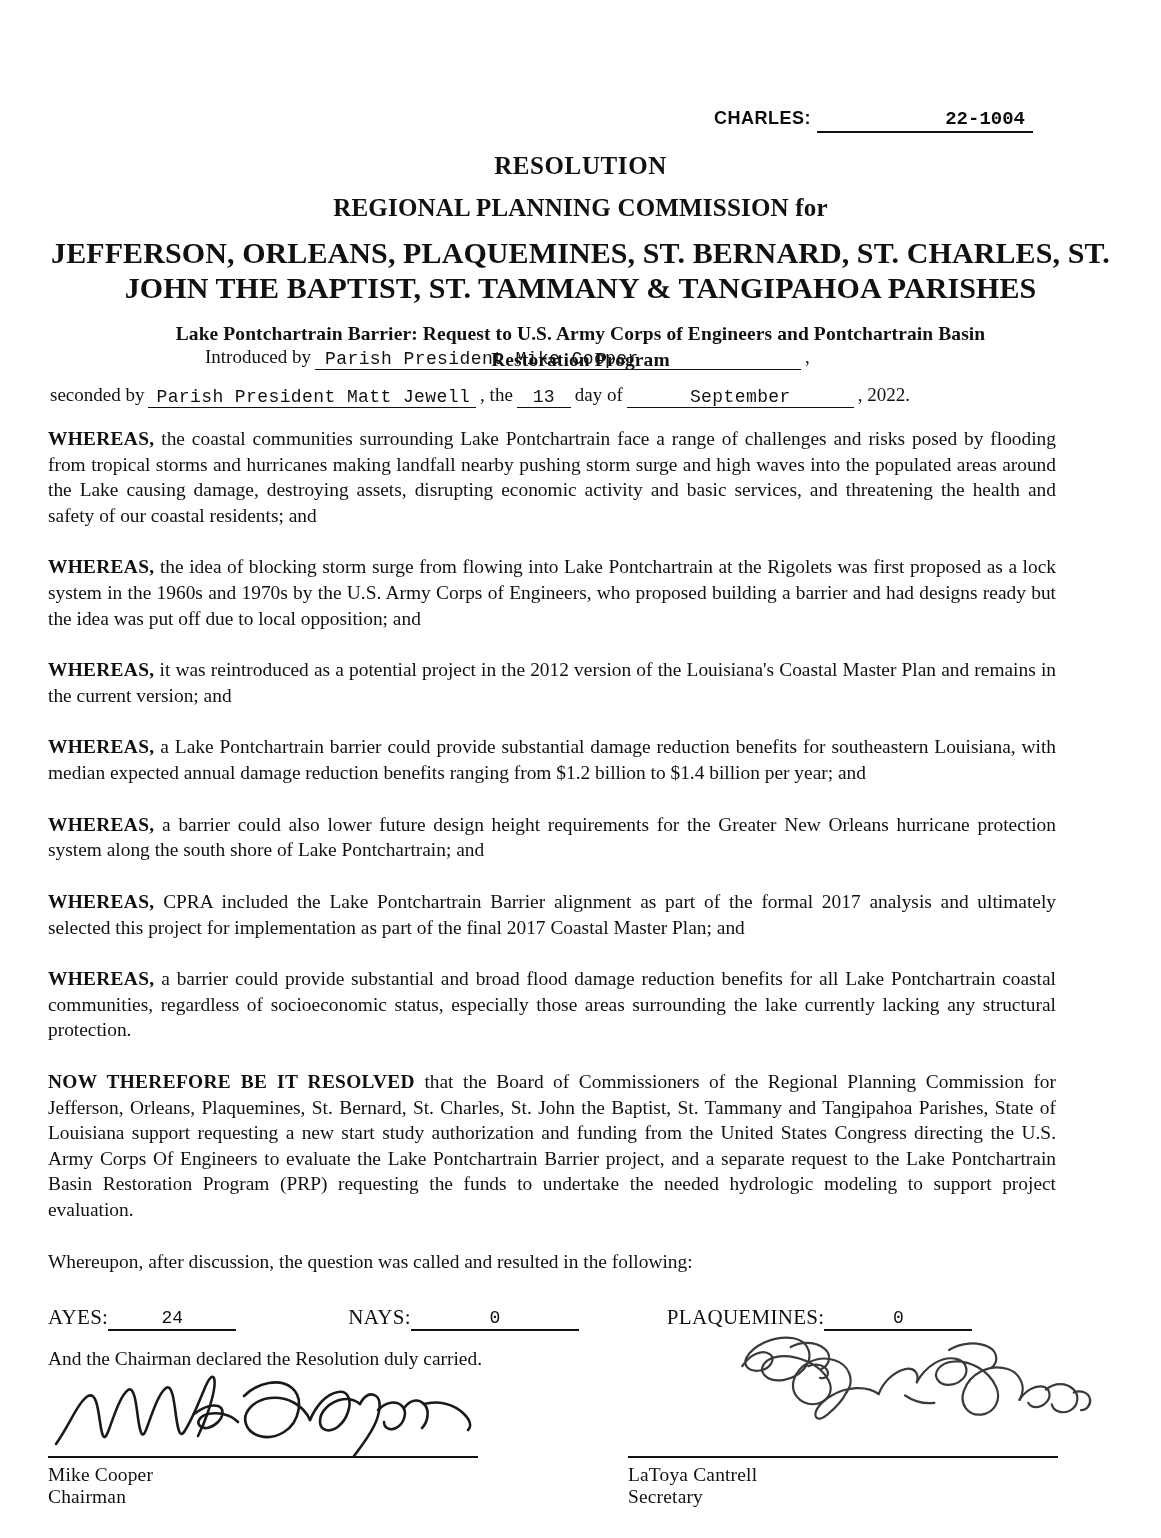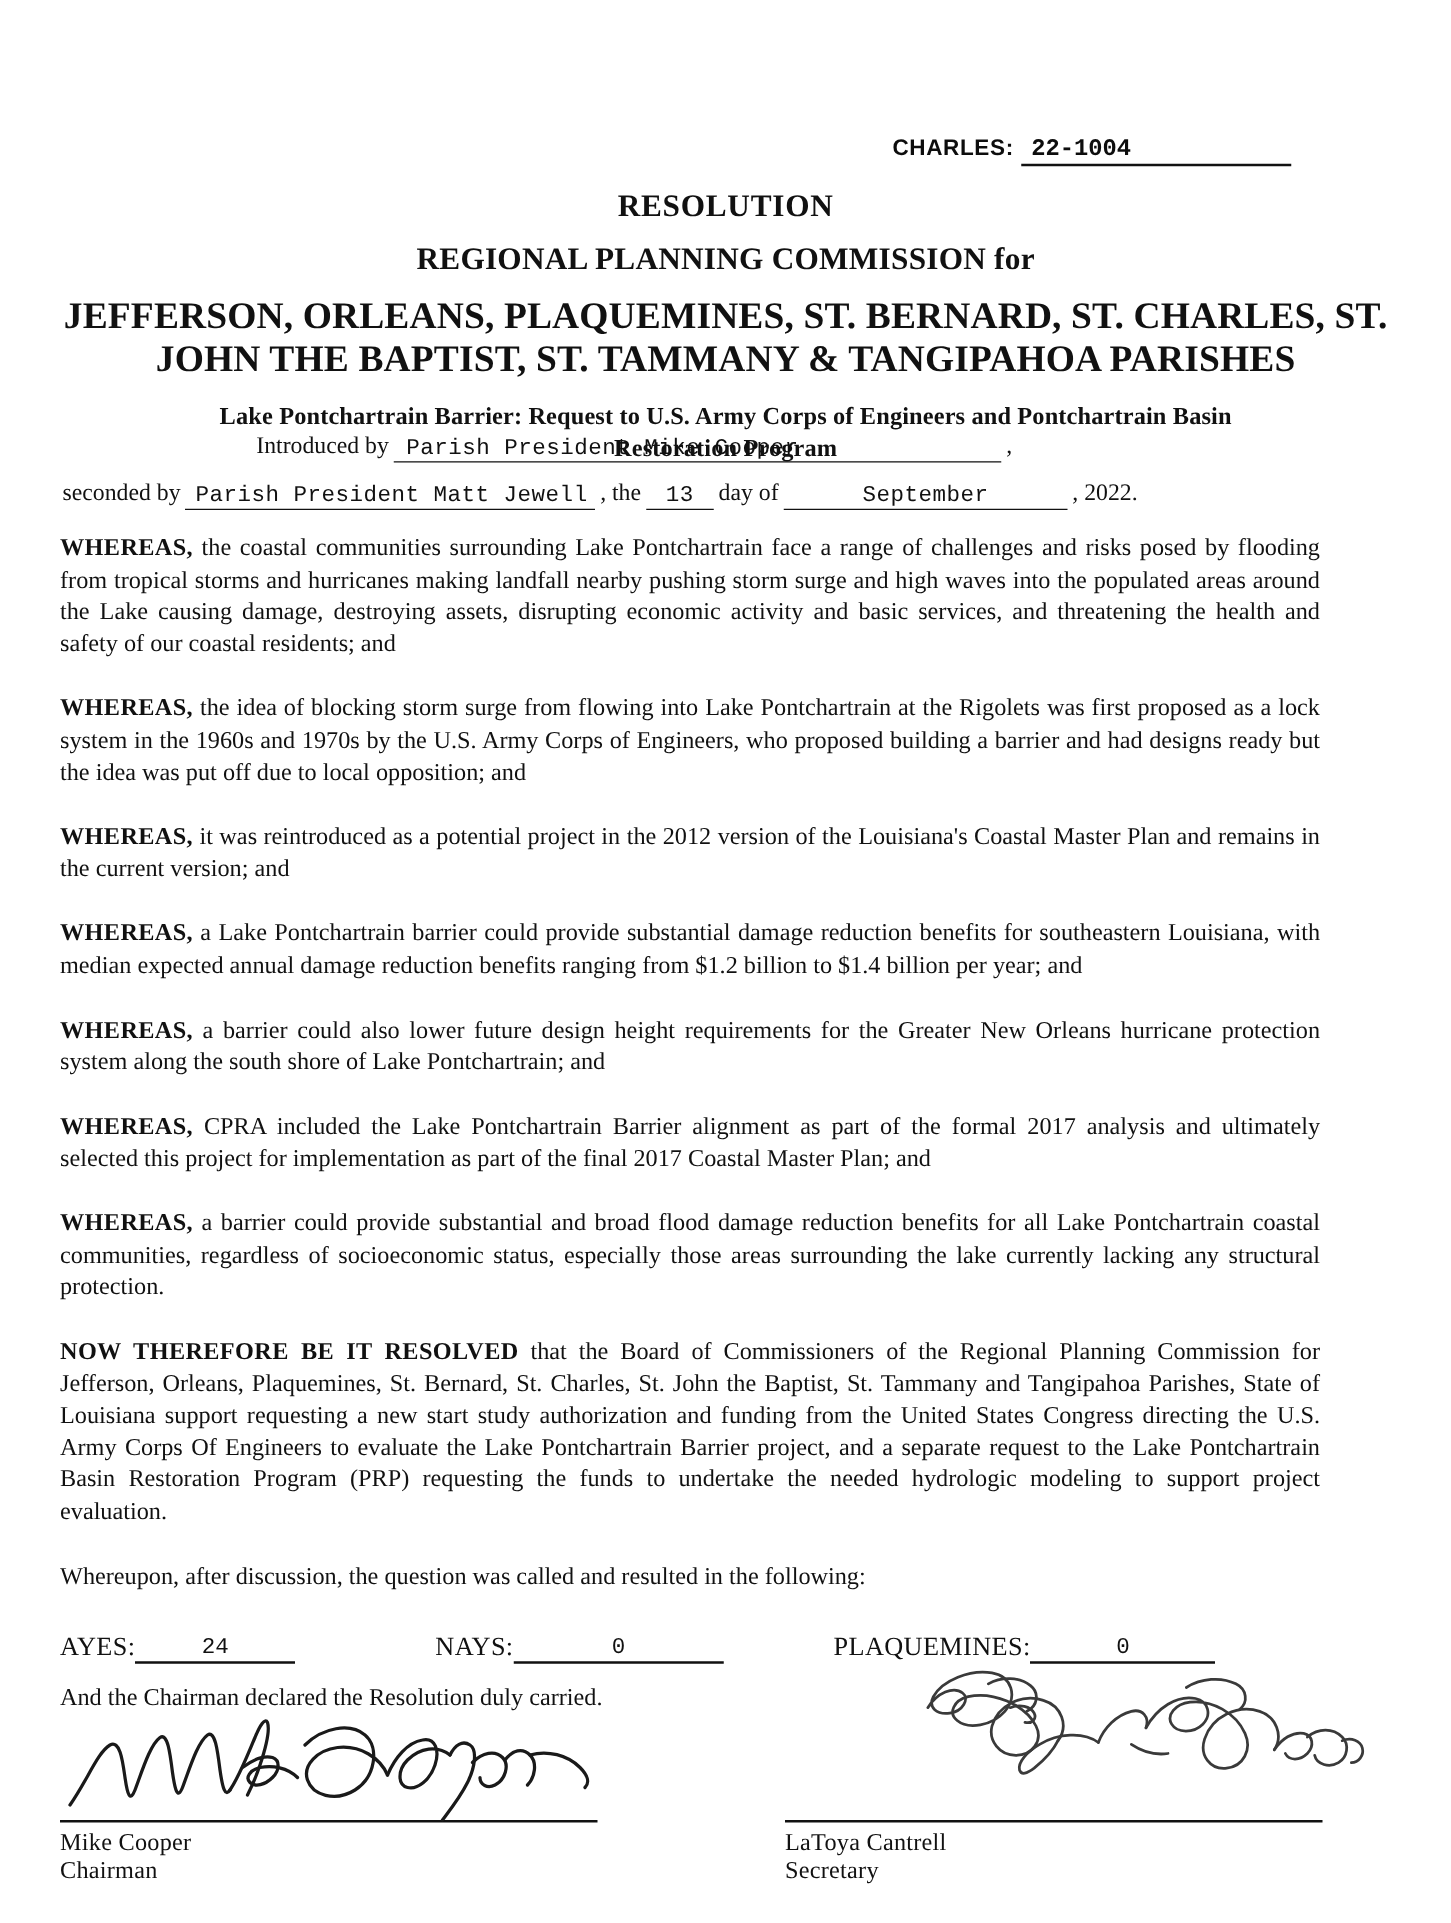--- a/index.html
+++ b/index.html
@@ -33,21 +33,21 @@
     letter-spacing: .5px;
     color: #0d0d0d;
   }
   .number-label { margin-right: 6px; }
   .number-value {
     font-family: "Liberation Mono", "DejaVu Sans Mono", monospace;
     font-weight: bold;
     font-size: 19px;
     border-bottom: 2px solid #111;
     min-width: 200px;
-    text-align: left;
+    text-align: right;
     padding: 0 8px 1px 8px;
     letter-spacing: 0;
   }
 
   
   .heading-block {
     position: absolute;
     top: 152px;
     left: 40px;
     width: 1081px;

